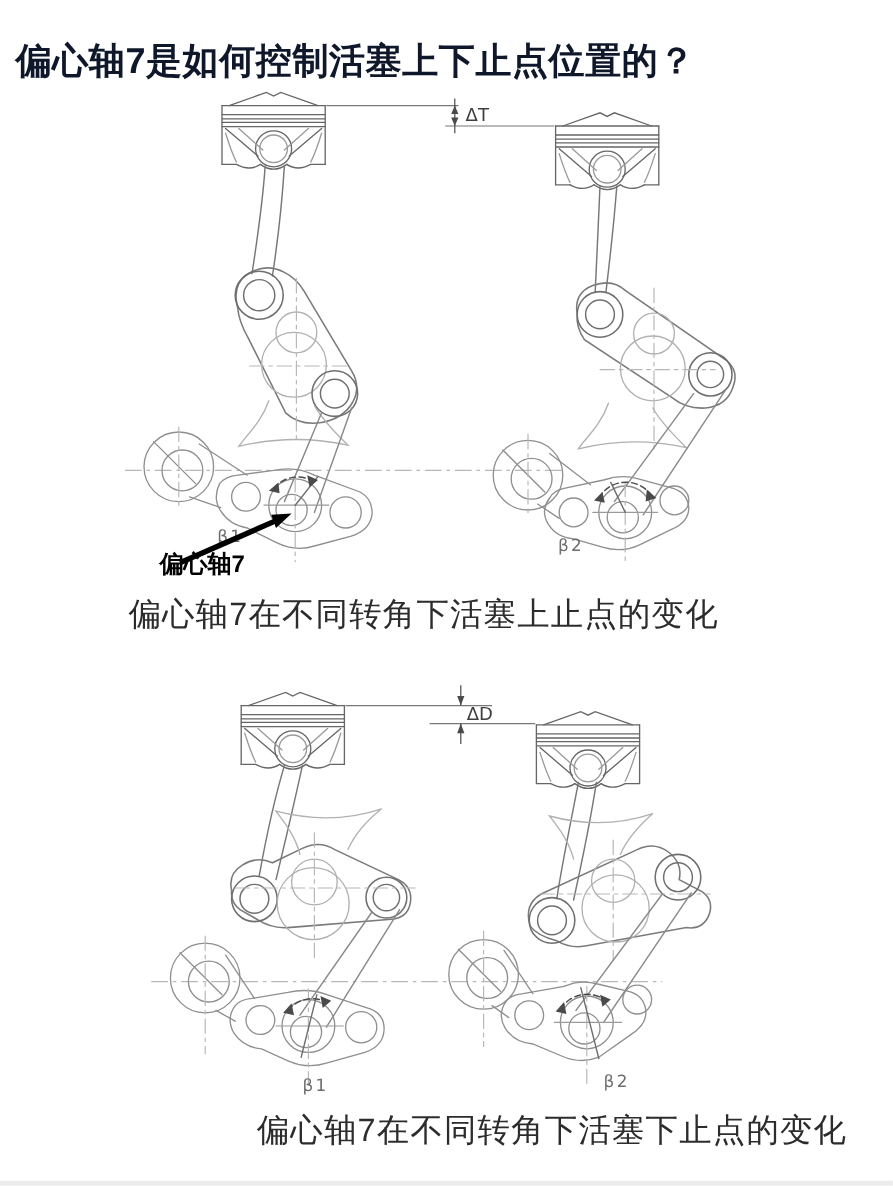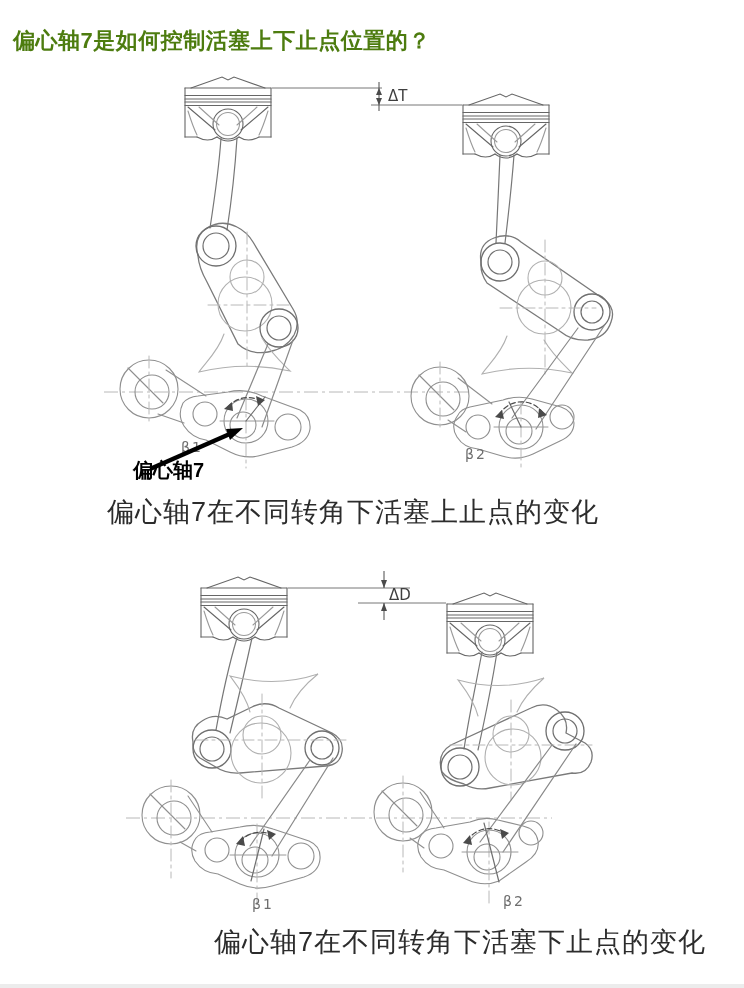--- a/index.html
+++ b/index.html
@@ -2,21 +2,21 @@
 <html><head>
 <meta charset="utf-8">
 <style>
   html,body{margin:0;padding:0;}
   body{
     width:744px;height:988px;background:#ffffff;position:relative;overflow:hidden;
     font-family:"Liberation Sans","DejaVu Sans",sans-serif;
   }
   .page-title{
     position:absolute;left:13px;top:11px;width:720px;
-    font-size:22px;font-weight:700;color:#4d7c0f;letter-spacing:0.5px;
+    font-size:30px;font-weight:700;color:#0f172a;letter-spacing:0.5px;
   }
   .fig-caption{
     position:absolute;left:0;width:706px;text-align:center;
     font-size:27px;font-weight:400;color:#2c2c2c;letter-spacing:1px;
   }
   #caption-top{top:494px;}
   #caption-bottom{top:924px;text-align:right;}
   svg.artwork{position:absolute;left:0;top:0;}
   .bottom-strip{position:absolute;left:0;top:984px;width:744px;height:4px;background:#ececec;}
   text.dim-label{font-size:15px;fill:#3f3f3f;font-family:"DejaVu Sans",sans-serif;}

